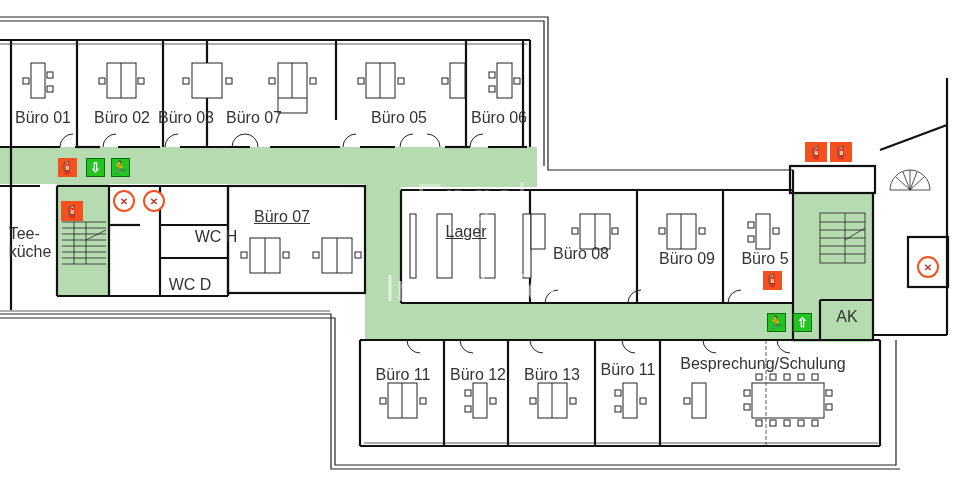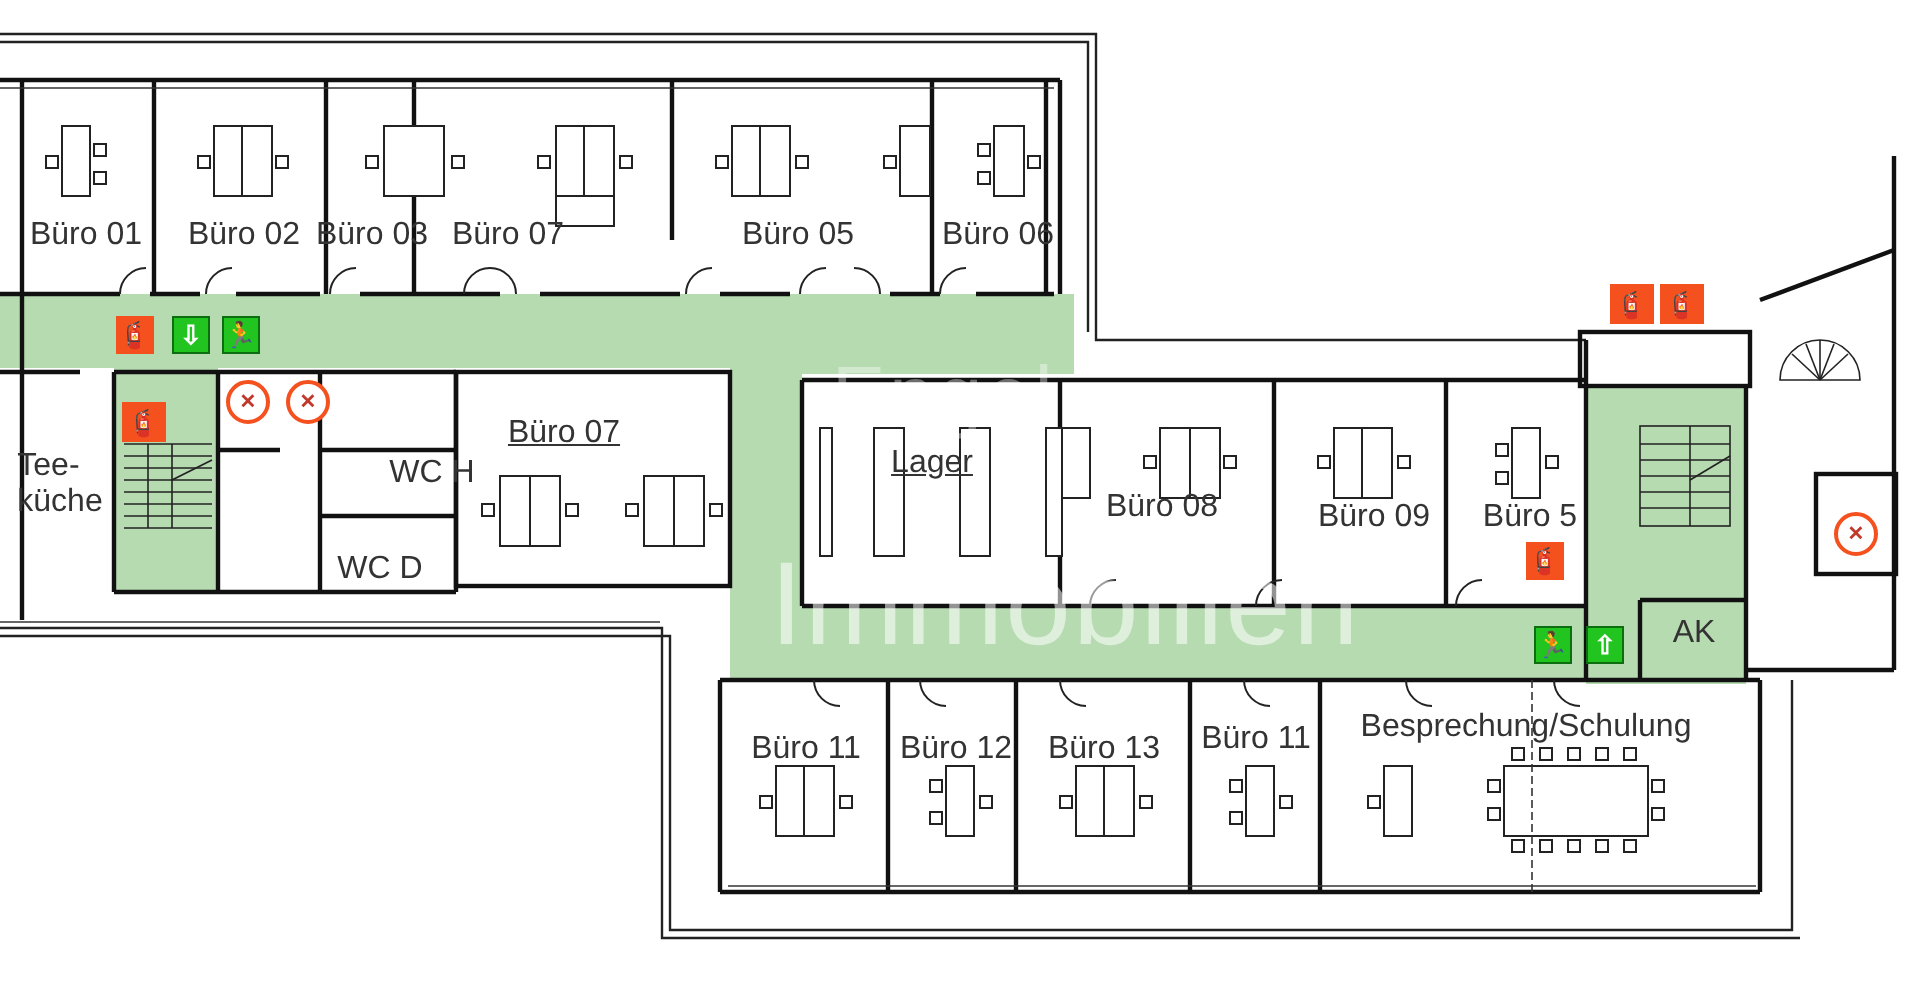--- a/index.html
+++ b/index.html
@@ -1,21 +1,21 @@
 <!DOCTYPE html>
 <html><head>
 <meta charset="utf-8">
 <style>
   html, body { margin:0; padding:0; background:#ffffff; }
   body { width:964px; height:500px; overflow:hidden; position:relative; font-family:"Liberation Sans", sans-serif; }
   #plan { position:absolute; left:0; top:0; width:964px; height:500px; }
   .lbl { position:absolute; font-size:16px; color:#333; white-space:nowrap; line-height:1; transform:translate(-50%,-50%); font-family:"Liberation Sans", sans-serif; }
   .watermark { position:absolute; color:rgba(255,255,255,0.55); font-family:"Liberation Sans", sans-serif; font-weight:300; pointer-events:none; white-space:nowrap; }
   .wm1 { left:416px; top:176px; font-size:40px; letter-spacing:2px; opacity:0.7; }
-  .wm2 { left:385px; top:268px; font-size:59px; letter-spacing:1px; }
+  .wm2 { left:385px; top:268px; font-size:36px; letter-spacing:1px; }
   .sign { position:absolute; width:19px; height:19px; display:flex; align-items:center; justify-content:center; font-size:13px; color:#fff; font-weight:bold; box-sizing:border-box; }
   .sign.green { background:#22c41f; border:1.5px solid #0d6e10; }
   .sign.orange { background:#f4511e; }
   .sign.orange.wide { width:22px; height:20px; }
   .noelev { position:absolute; width:22px; height:22px; border:2px solid #f4511e; border-radius:50%; box-sizing:border-box; display:flex; align-items:center; justify-content:center; font-size:10px; color:#c0392b; font-weight:bold; background:#fff; }
 </style>
 </head>
 <body>
 
 <svg id="plan" viewBox="0 0 964 500" xmlns="http://www.w3.org/2000/svg">

